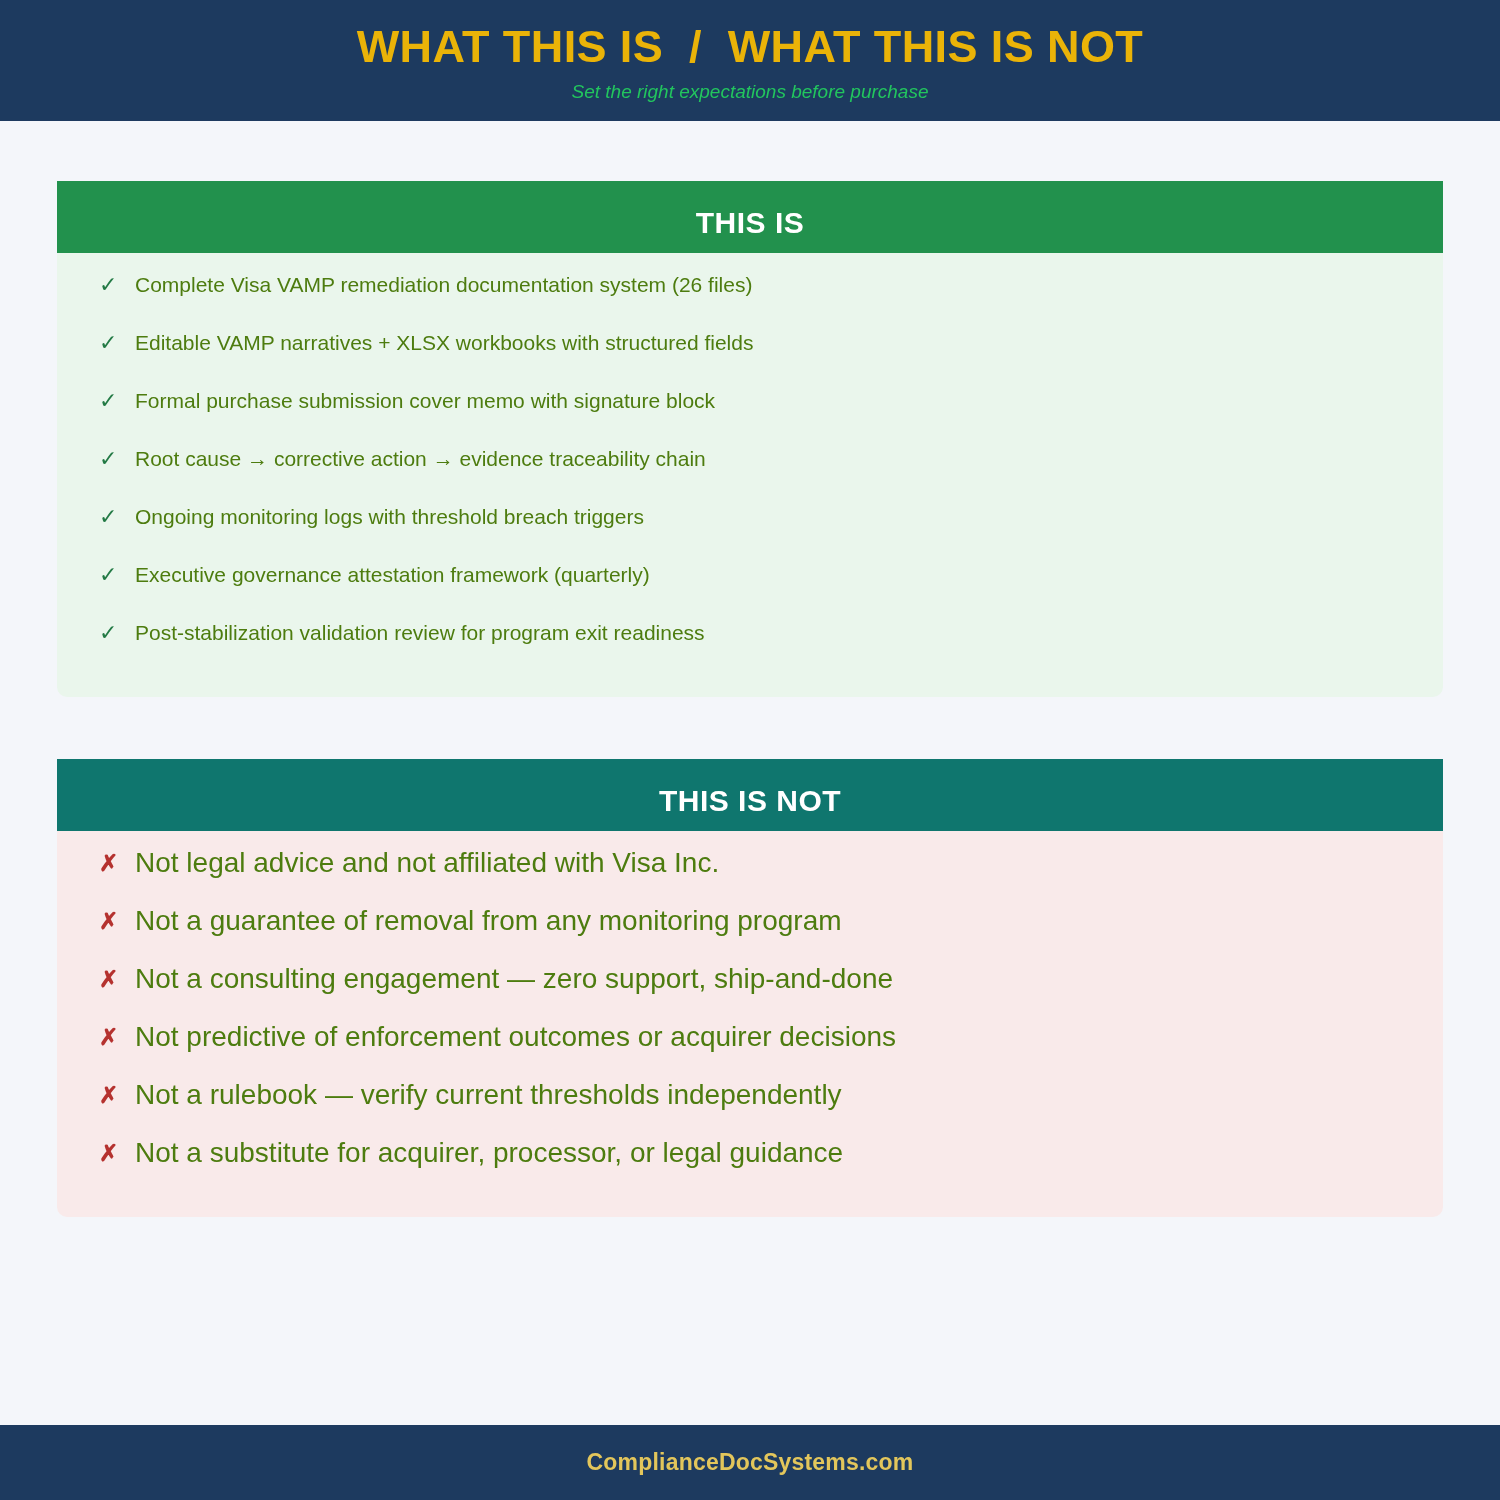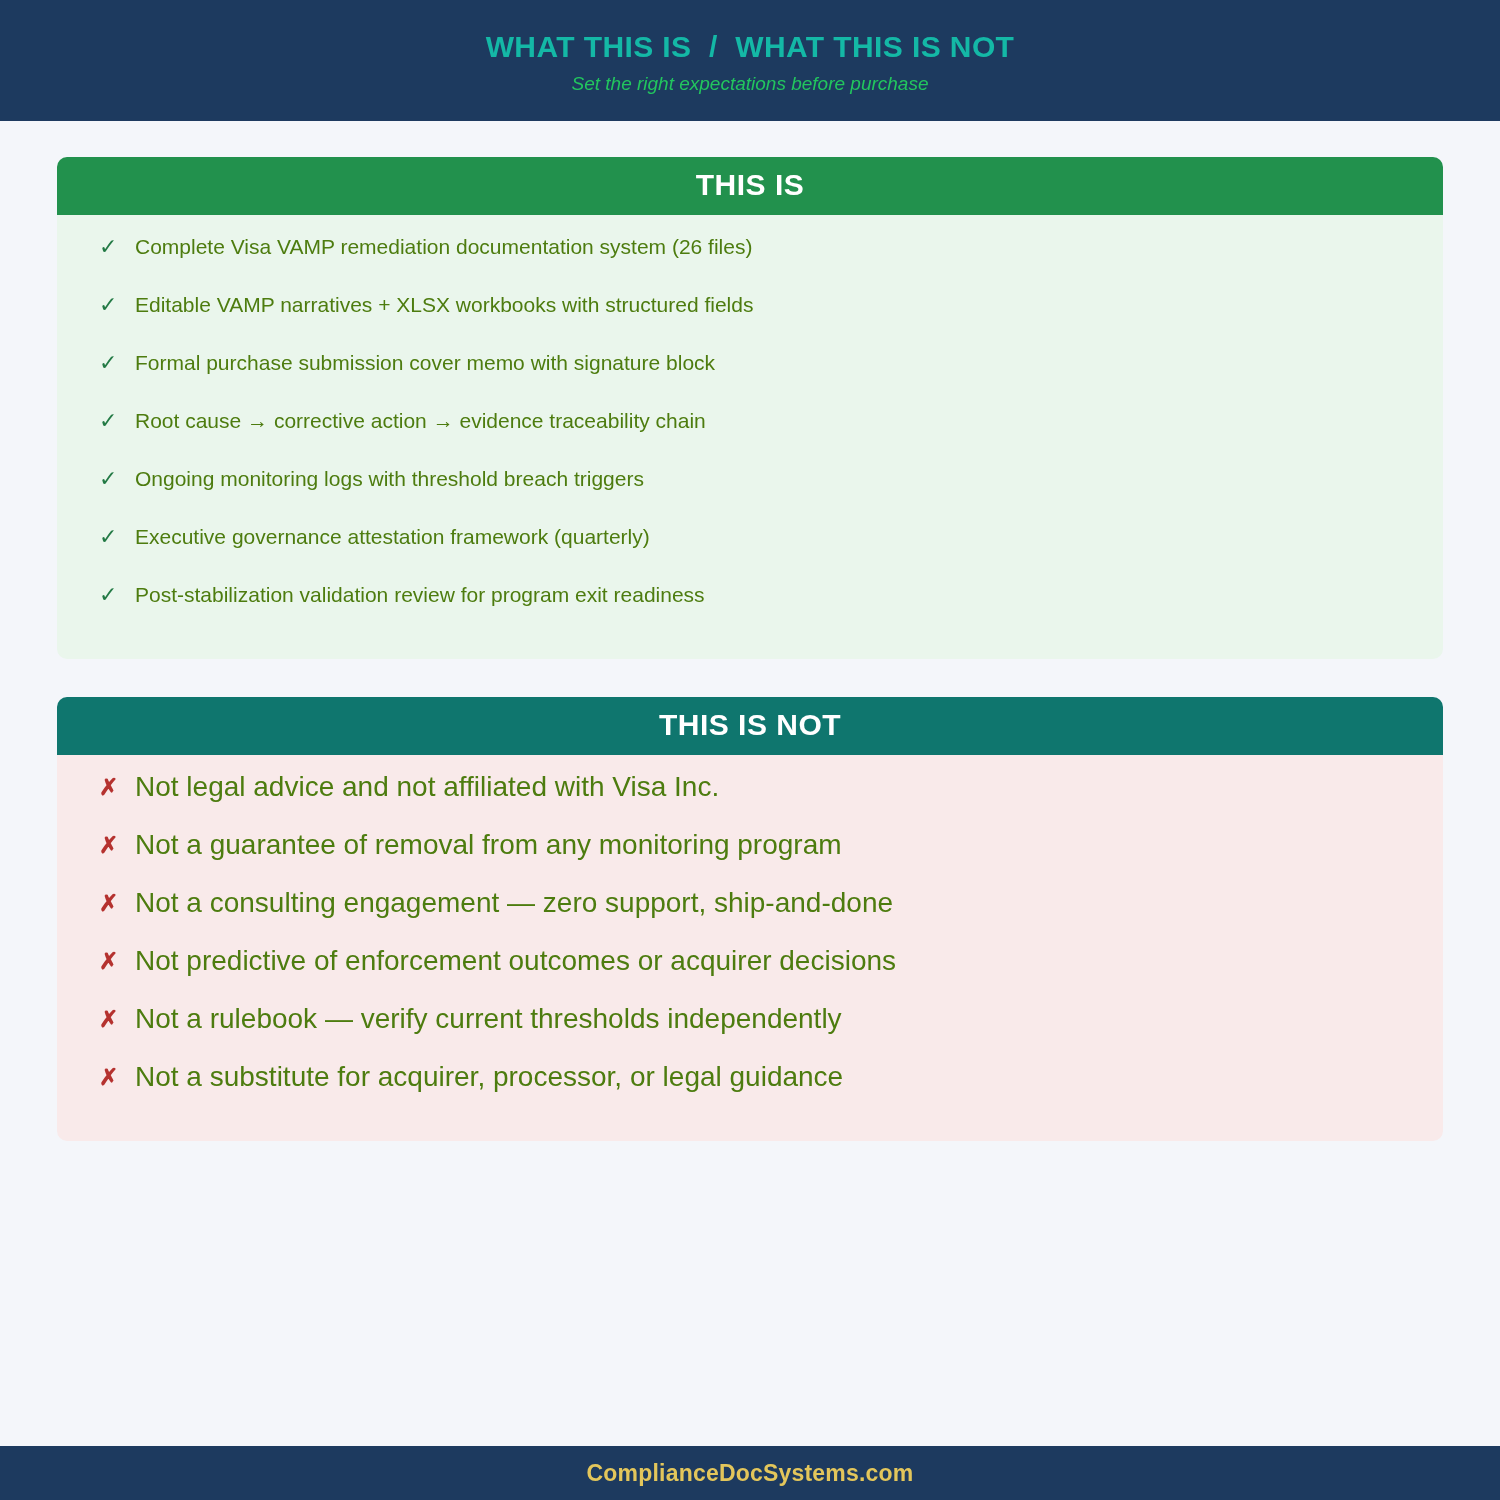--- a/index.html
+++ b/index.html
@@ -21,22 +21,22 @@
     height: 121px;
     width: 100%;
     box-sizing: border-box;
     display: flex;
     flex-direction: column;
     align-items: center;
     justify-content: center;
     padding-top: 4px;
   }
   .page-title {
-    color: #14b8a6;
-    font-size: 30px;
+    color: #eab308;
+    font-size: 45px;
     font-weight: bold;
     letter-spacing: 0.4px;
     line-height: 1.1;
     margin: 0 0 10px 0;
     white-space: pre;
     text-align: center;
   }
   .page-subtitle {
     color: #22c55e;
     font-size: 19px;
@@ -57,21 +57,22 @@
     border-radius: 10px;
     overflow: hidden;
     margin-bottom: 38px;
   }
   .panel-header {
     text-align: center;
     color: #ffffff;
     font-size: 30px;
     font-weight: bold;
     letter-spacing: 0.5px;
-    padding: 11px 0 13px 0;
+    padding: 25px 0 13px 0;
+    margin-top: 24px;
   }
   .panel-header.is-yes { background: #22914d; }
   .panel-header.is-no  { background: #0f766e; }
 
   .panel-body {
     padding: 16px 0 22px 0;
   }
   .panel-body.is-yes { background: #eaf6ec; }
   .panel-body.is-no  { background: #f9eaea; }
 
@@ -106,21 +107,21 @@
   }
   .panel-body.is-no .item { height: 58px; }
   .panel-body.is-no .item-text { font-size: 28px; }
 
   
   .page-footer {
     position: absolute;
     left: 0;
     bottom: 0;
     width: 100%;
-    height: 54px;
+    height: 75px;
     background: #1d3a5f;
     display: flex;
     align-items: center;
     justify-content: center;
   }
   .footer-link {
     color: #e3c65b;
     font-size: 23px;
     font-weight: bold;
     letter-spacing: 0.2px;

